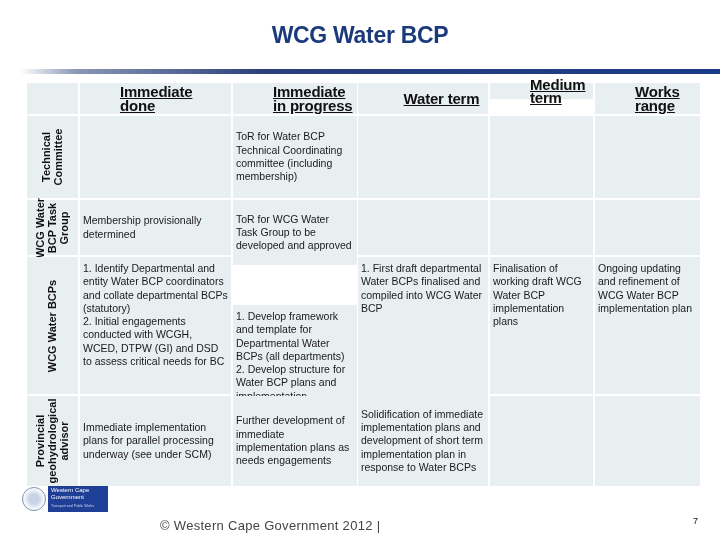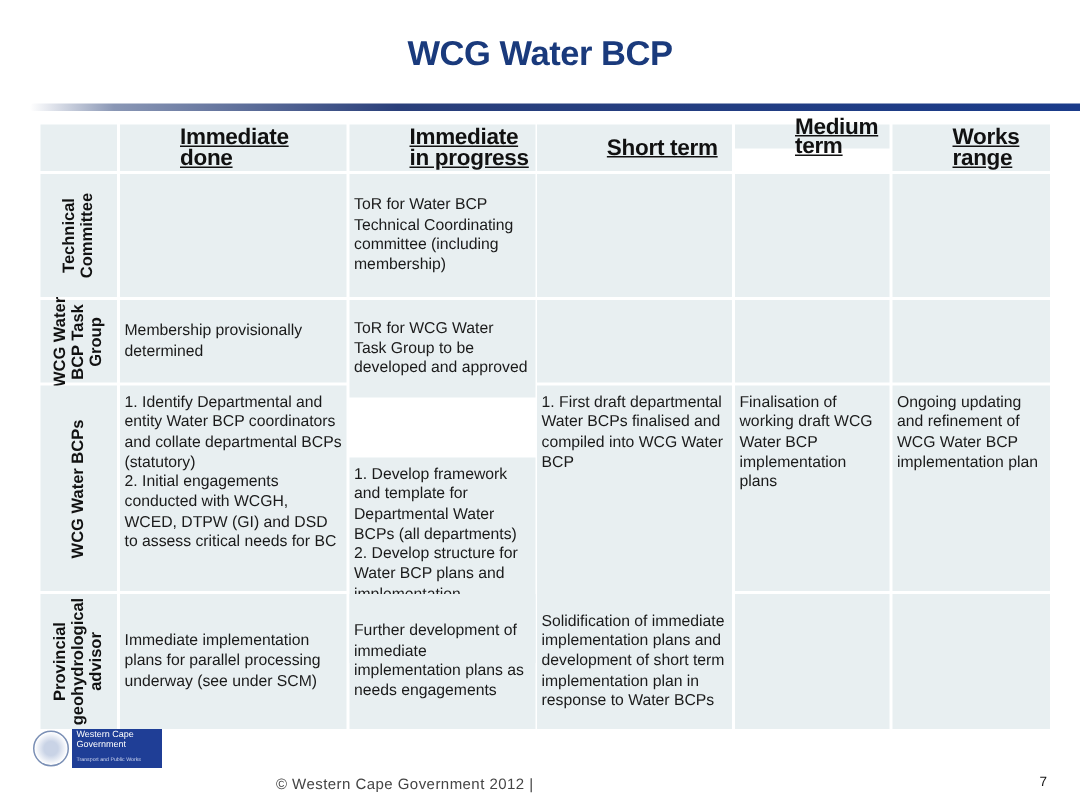--- a/index.html
+++ b/index.html
@@ -44,36 +44,36 @@
   .crest {
     width: 22px; height: 22px; border-radius: 50%; border: 1px solid #7a8fb5;
     background: radial-gradient(circle, #c9d3e6 30%, #ffffff 70%); margin-right: 2px;
   }
   .logo-box {
     width: 60px; height: 26px; background: #1f3e96; color: #fff; font-size: 6px;
     line-height: 7px; padding: 1px 3px; box-sizing: border-box;
   }
   .logo-box .small { font-size: 3.5px; color: #cdd6f0; margin-top: 2px; }
   .footer {
-    position: absolute; left: 184px; top: 518px; font-size: 10px; color: #444; letter-spacing: 0.3px;
+    position: absolute; left: 160px; top: 518px; font-size: 13px; color: #444; letter-spacing: 0.3px;
   }
   .page-num { position: absolute; left: 693px; top: 516px; font-size: 9px; color: #111; }
 </style>
 </head>
 <body>
 
 <div class="title">WCG Water BCP</div>
 <div class="title-rule"></div>
 
 <div class="grid">
 
   <div class="cell" style="left:0;top:0;width:51px;height:31px;"></div>
   <div class="cell hdr" style="left:53px;top:0;width:151px;height:31px;">Immediate done</div>
   <div class="cell hdr" style="left:206px;top:0;width:124px;height:31px;">Immediate in progress</div>
-  <div class="cell hdr" style="left:331px;top:0;width:130px;height:31px;">Short term</div>
+  <div class="cell hdr" style="left:331px;top:0;width:130px;height:31px;">Water term</div>
   <div class="cell hdr" style="left:463px;top:0;width:103px;height:16px;">Medium term</div>
   <div class="cell hdr" style="left:568px;top:0;width:105px;height:31px;">Works range</div>
 
   <div class="cell rowlabel" style="left:0;top:33px;width:51px;height:82px;">
     <span>Technical
 Committee</span>
   </div>
   <div class="cell mid txt" style="left:53px;top:33px;width:151px;height:82px;"></div>
   <div class="cell mid txt" style="left:206px;top:33px;width:124px;height:82px;">ToR for Water BCP
 Technical Coordinating

